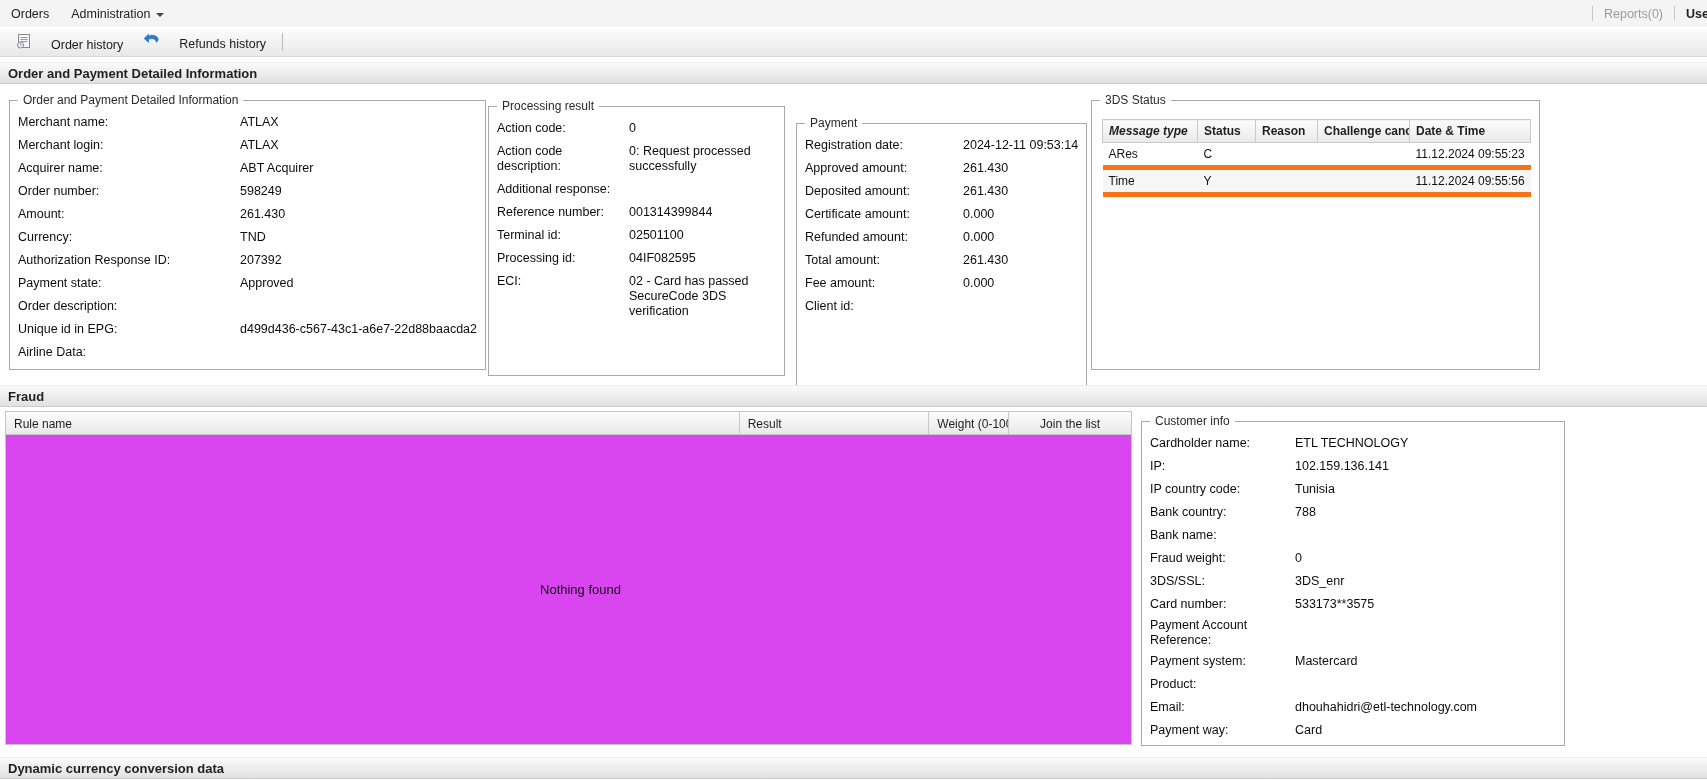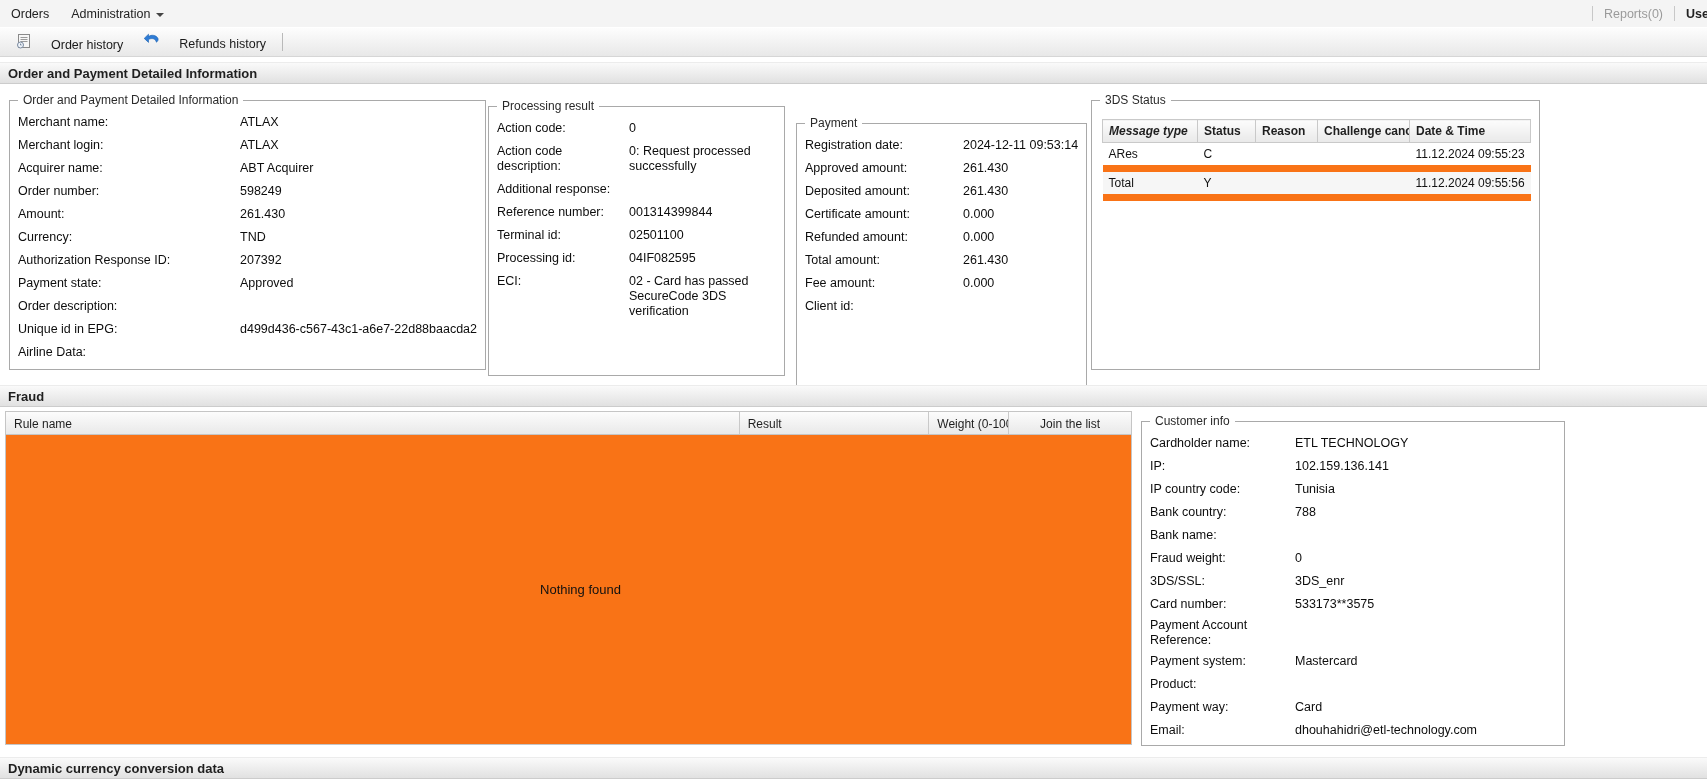--- a/index.html
+++ b/index.html
@@ -48,33 +48,33 @@
   .w145 .lbl { width:145px; }
   .nowrap { white-space:nowrap; }
   
   .grid { border-collapse:collapse; table-layout:fixed; font-size:12px; }
   .grid th {
     background:linear-gradient(#fcfcfc,#e9e9e9);
     border:1px solid #c9c9c9; border-left:none;
     font-weight:bold; text-align:left; padding:4px 6px; color:#1f1f1f; white-space:nowrap; overflow:hidden;
   }
   .grid th:first-child { border-left:1px solid #c9c9c9;font-style:italic; }
-  .grid td { padding:4px 6px; border-bottom:7px solid #f97316; color:#111; white-space:nowrap; overflow:hidden; }
+  .grid td { padding:4px 6px; border-bottom:5px solid #f97316; color:#111; white-space:nowrap; overflow:hidden; }
   .grid tr.alt td { background:#f6f6f6; }
   .threeds-table { position:absolute; left:10px; top:8px; width:428px; }
   
   .fraud-header {
     position:absolute; display:flex; font-size:12px; color:#1f1f1f;
     background:linear-gradient(#fcfcfc,#e9e9e9);
     border:1px solid #c5c5c5;
   }
   .fraud-col { padding:5px 8px; border-right:1px solid #c9c9c9; white-space:nowrap; overflow:hidden; }
   .fraud-col:last-child { border-right:none; }
   .fraud-body {
-    position:absolute; background:#f97316; border:1px solid #c5c5c5; border-top:none;
+    position:absolute; background:#d946ef; border:1px solid #c5c5c5; border-top:none;
     display:flex; align-items:center; justify-content:center;padding-left:24px;
   }
   .empty-text { font-size:13px; color:#111; }
 </style>
 </head>
 <body>
 
 <div class="menubar">
   <div class="menu-item">
     <span>Orders</span>
@@ -263,21 +263,21 @@
       </thead>
       <tbody>
         <tr>
           <td>ARes</td>
           <td>C</td>
           <td></td>
           <td></td>
           <td>11.12.2024 09:55:23</td>
         </tr>
         <tr class="alt">
-          <td>Total</td>
+          <td>Time</td>
           <td>Y</td>
           <td></td>
           <td></td>
           <td>11.12.2024 09:55:56</td>
         </tr>
       </tbody>
     </table>
   </div>
 </fieldset>
 
@@ -336,24 +336,24 @@
     </div>
   <div class="frow w145">
       <span class="lbl">Payment system:</span>
       <span class="val">Mastercard</span>
     </div>
   <div class="frow w145">
       <span class="lbl">Product:</span>
       <span class="val"></span>
     </div>
   <div class="frow w145">
+      <span class="lbl">Email:</span>
+      <span class="val">dhouhahidri@etl-technology.com</span>
+    </div>
+  <div class="frow w145">
       <span class="lbl">Payment way:</span>
       <span class="val">Card</span>
     </div>
-  <div class="frow w145">
-      <span class="lbl">Email:</span>
-      <span class="val">dhouhahidri@etl-technology.com</span>
-    </div>
 </fieldset>
 
 <div class="section-bar" style="top:757px;">
   <span>Dynamic currency conversion data</span>
 </div>
 
 </body></html>

